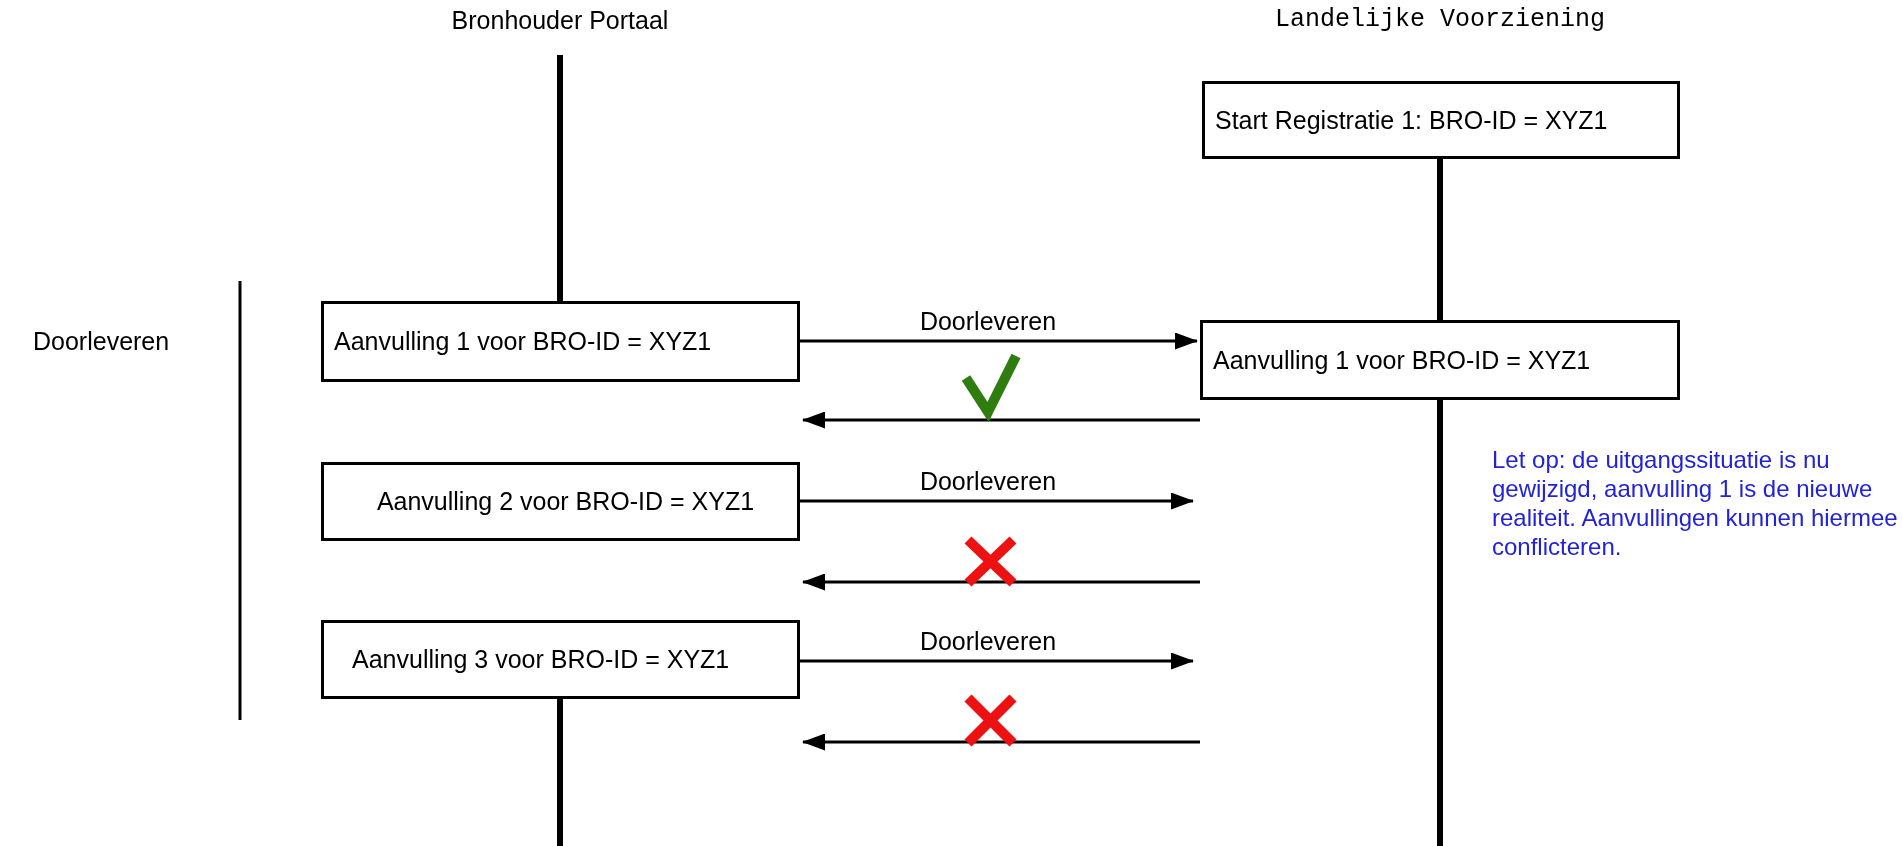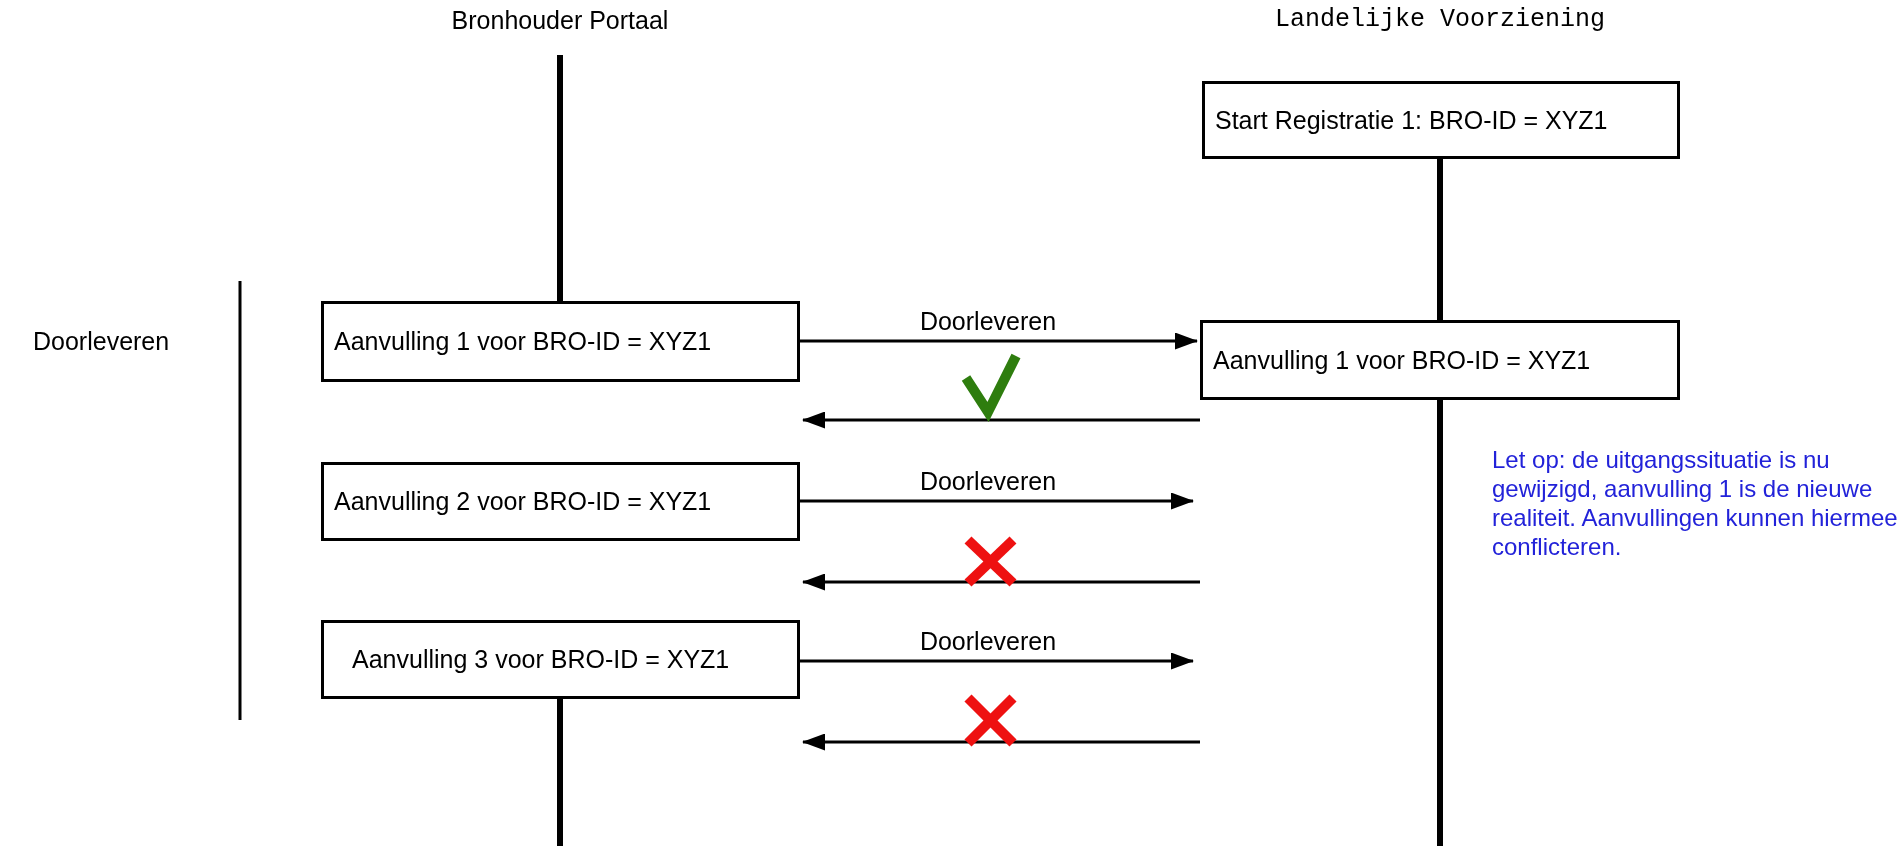--- a/index.html
+++ b/index.html
@@ -98,21 +98,21 @@
   <div class="group-label">Doorleveren</div>
 
   <div class="msg-box" style="left:1202px; top:81px; width:478px; height:78px;text-align:right;">
     <span>Start Registratie 1: BRO-ID = XYZ1</span>
   </div>
 
   <div class="msg-box" style="left:321px; top:301px; width:479px; height:81px;">
     <span>Aanvulling 1 voor BRO-ID = XYZ1</span>
   </div>
 
-  <div class="msg-box" style="left:321px; top:462px; width:479px; height:79px;">
+  <div class="msg-box" style="left:321px; top:462px; width:479px; height:79px;justify-content:center;">
     <span>Aanvulling 2 voor BRO-ID = XYZ1</span>
   </div>
 
   <div class="msg-box" style="left:321px; top:620px; width:479px; height:79px;padding-left:28px;">
     <span>Aanvulling 3 voor BRO-ID = XYZ1</span>
   </div>
 
   <div class="msg-box" style="left:1200px; top:320px; width:480px; height:80px;">
     <span>Aanvulling 1 voor BRO-ID = XYZ1</span>
   </div>

